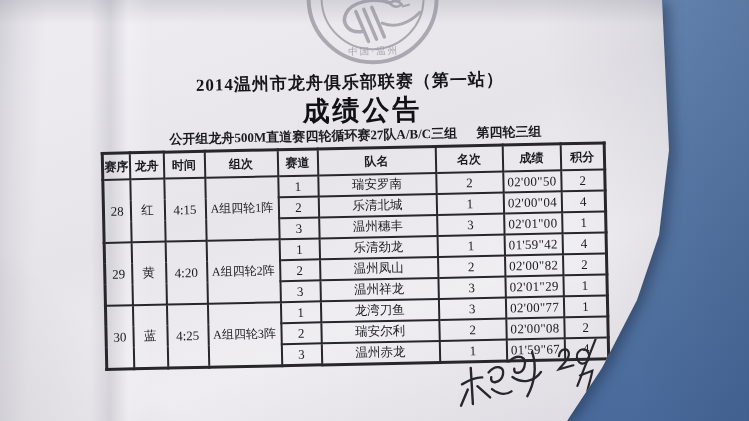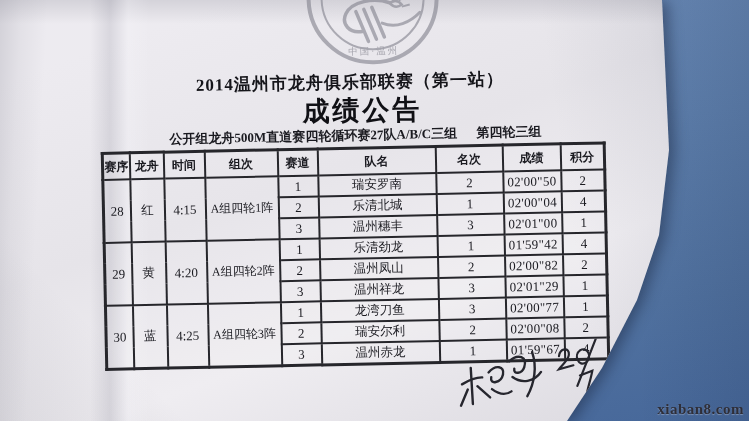--- a/index.html
+++ b/index.html
@@ -210,14 +210,13 @@
               <path d="M152,6 L126,52"></path>
               <path d="M130,42 l13,-3 c-3,9 -7,16 -9,23"></path>
             </g>
           </g>
         </svg>
 
       </div>
     </div>
   </div>
 
-  <div class="watermark">xiaban8.com</div>
 </div>
 
 </body></html>

